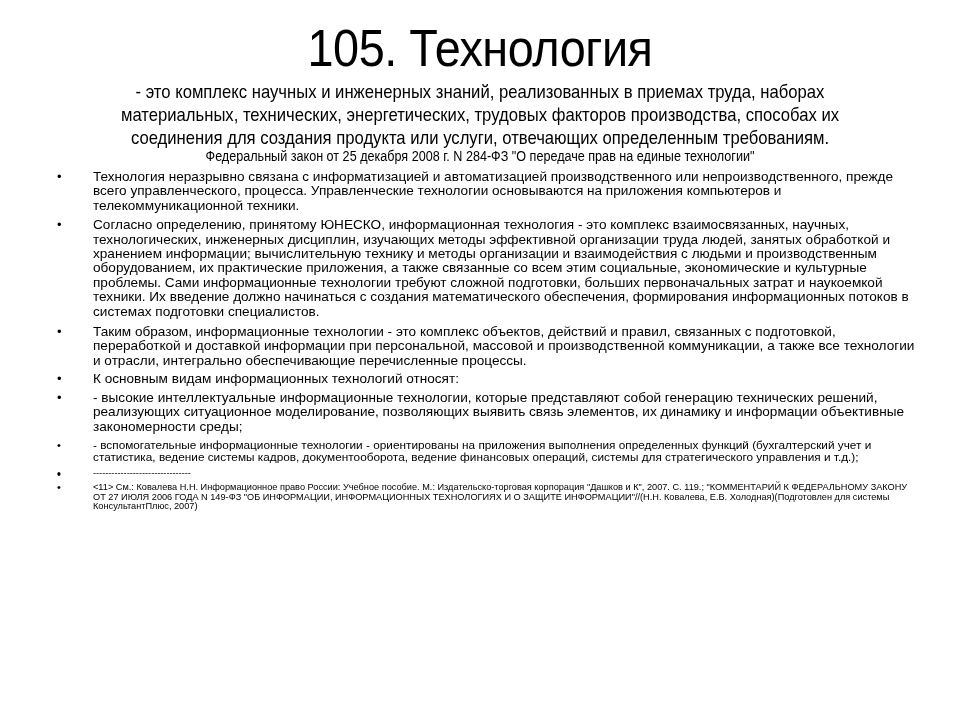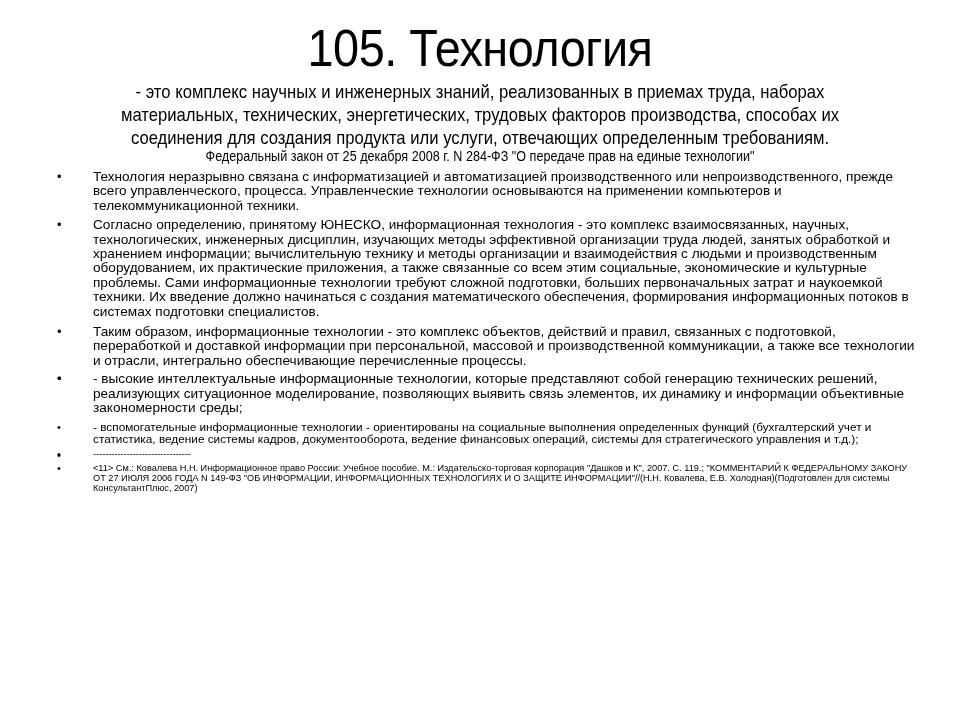--- a/index.html
+++ b/index.html
@@ -105,40 +105,41 @@
 <body>
 
 <div class="slide">
   <h1 class="title">105. Технология</h1>
   <p class="subtitle">- это комплекс научных и инженерных знаний, реализованных в приемах труда, наборах материальных, технических, энергетических, трудовых факторов производства, способах их соединения для создания продукта или услуги, отвечающих определенным требованиям.</p>
   <p class="law-ref">Федеральный закон от 25 декабря 2008 г. N 284-ФЗ "О передаче прав на единые технологии"</p>
 
   <ul class="bullets">
     <li class="bullet b1">
       <span class="dot">•</span>
-      <span>Технология неразрывно связана с информатизацией и автоматизацией производственного или непроизводственного, прежде всего управленческого, процесса. Управленческие технологии основываются на применении компьютеров и телекоммуникационной техники.</span>
+      <span>Технология неразрывно связана с информатизацией и автоматизацией производственного или непроизводственного, прежде всего управленческого, процесса. Управленческие технологии основываются на приложения компьютеров и телекоммуникационной техники.</span>
     </li>
     <li class="bullet b2">
       <span class="dot">•</span>
       <span>Согласно определению, принятому ЮНЕСКО, информационная технология - это комплекс взаимосвязанных, научных, технологических, инженерных дисциплин, изучающих методы эффективной организации труда людей, занятых обработкой и хранением информации; вычислительную технику и методы организации и взаимодействия с людьми и производственным оборудованием, их практические приложения, а также связанные со всем этим социальные, экономические и культурные проблемы. Сами информационные технологии требуют сложной подготовки, больших первоначальных затрат и наукоемкой техники. Их введение должно начинаться с создания математического обеспечения, формирования информационных потоков в системах подготовки специалистов.</span>
     </li>
     <li class="bullet b3">
       <span class="dot">•</span>
       <span>Таким образом, информационные технологии - это комплекс объектов, действий и правил, связанных с подготовкой, переработкой и доставкой информации при персональной, массовой и производственной коммуникации, а также все технологии и отрасли, интегрально обеспечивающие перечисленные процессы.</span>
     </li>
     <li class="bullet b4">
       <span class="dot">•</span>
+      <span>К основным видам информационных технологий относят:</span>
     </li>
     <li class="bullet b5">
       <span class="dot">•</span>
       <span>- высокие интеллектуальные информационные технологии, которые представляют собой генерацию технических решений, реализующих ситуационное моделирование, позволяющих выявить связь элементов, их динамику и информации объективные закономерности среды;</span>
     </li>
     <li class="bullet small b6">
       <span class="dot">•</span>
-      <span>- вспомогательные информационные технологии - ориентированы на социальные выполнения определенных функций (бухгалтерский учет и статистика, ведение системы кадров, документооборота, ведение финансовых операций, системы для стратегического управления и т.д.);</span>
+      <span>- вспомогательные информационные технологии - ориентированы на приложения выполнения определенных функций (бухгалтерский учет и статистика, ведение системы кадров, документооборота, ведение финансовых операций, системы для стратегического управления и т.д.);</span>
     </li>
     <li class="bullet small b7">
       <span class="dot">•</span>
     </li>
     <li class="bullet tiny b8">
       <span class="dot">•</span>
       <span>--------------------------------</span>
     </li>
     <li class="bullet tiny b9">
       <span class="dot">•</span>

